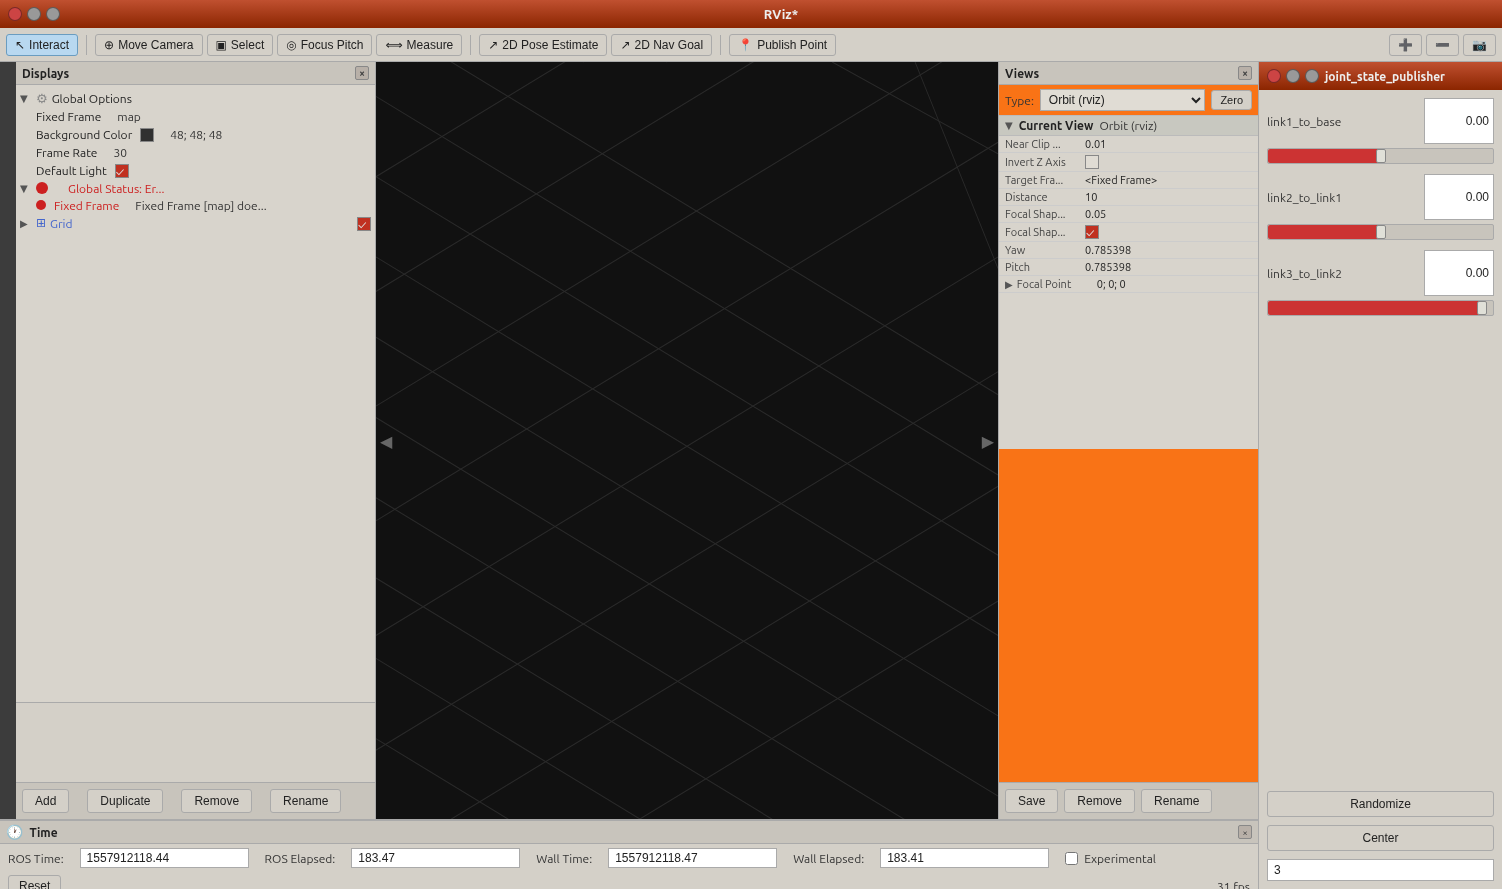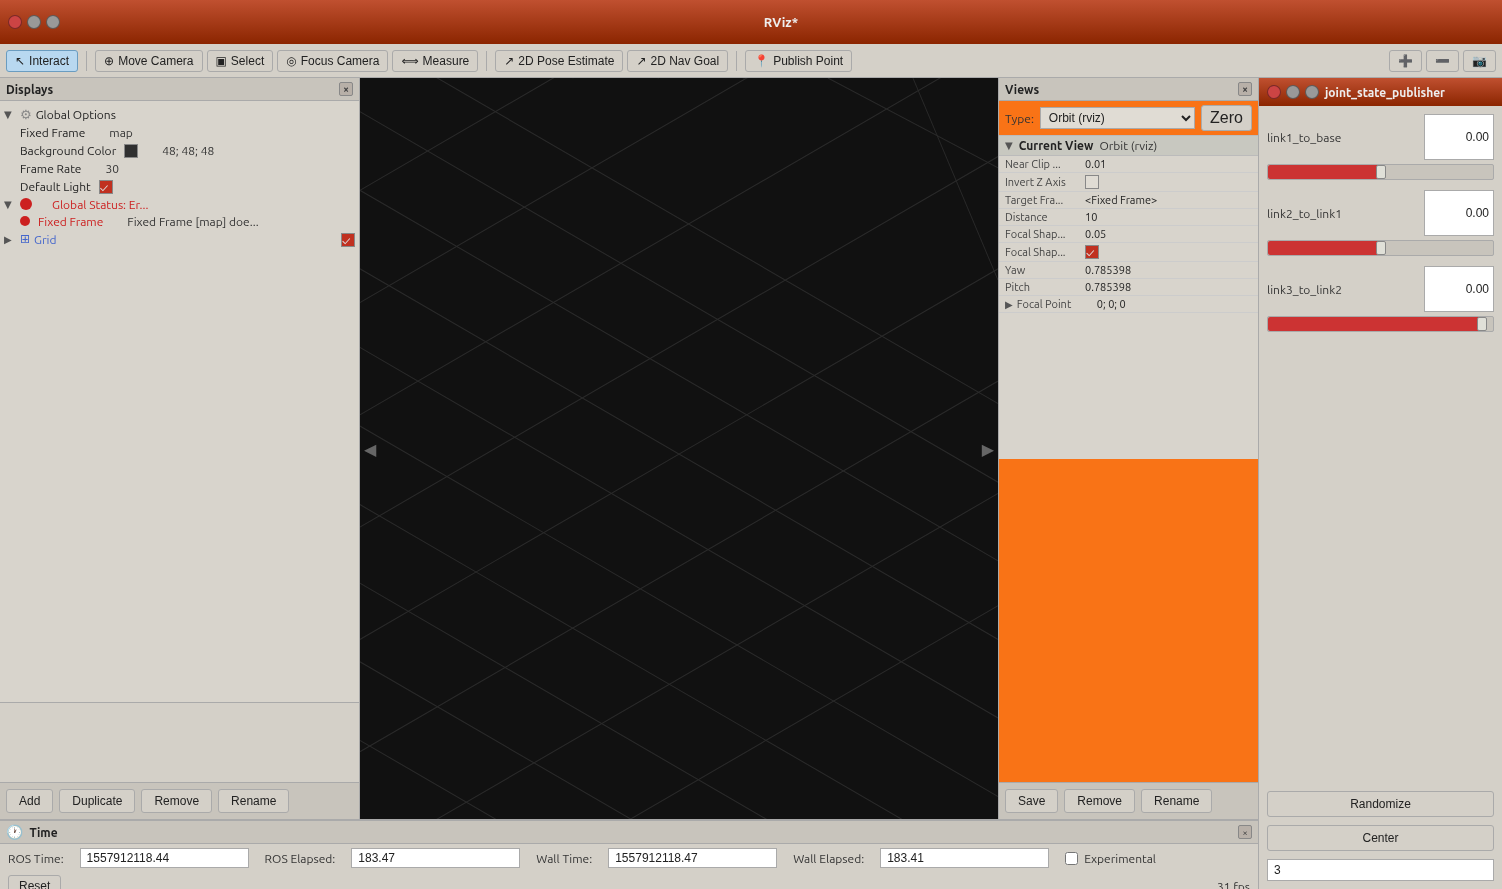--- a/index.html
+++ b/index.html
@@ -11,21 +11,21 @@
       width: 1502px;
       height: 889px;
       overflow: hidden;
     }
 
     
     .title-bar {
       display: flex;
       align-items: center;
       background: linear-gradient(to bottom, #c05030, #8b2500);
-      height: 44px;
+      height: 28px;
       padding: 0 8px;
       gap: 8px;
     }
     .window-controls {
       display: flex;
       gap: 5px;
       align-items: center;
     }
     .win-btn {
       width: 14px;
@@ -116,21 +116,21 @@
       padding: 2px 4px;
       gap: 4px;
       cursor: pointer;
     }
     .tree-arrow {
       font-size: 10px;
       color: #555;
       width: 12px;
     }
     .tree-label { color: #222; }
-    .tree-value { color: #333; margin-left: 20px; }
+    .tree-value { color: #333; margin-left: 12px; }
     .tree-indent1 { padding-left: 20px; }
     .color-swatch {
       width: 14px;
       height: 14px;
       border: 1px solid #888;
       display: inline-block;
       vertical-align: middle;
     }
     .checkbox-red {
       width: 14px;
@@ -156,21 +156,21 @@
     }
     .tree-blue { color: #4466cc; }
     .displays-bottom {
       height: 80px;
       background: #d4d0c8;
       border-top: 1px solid #aaa;
     }
     .displays-buttons {
       display: flex;
       padding: 6px;
-      gap: 6px;
+      gap: 18px;
       background: #c8c4bc;
       border-top: 1px solid #aaa;
     }
     .panel-btn {
       padding: 4px 12px;
       background: #d4d0c8;
       border: 1px solid #aaa;
       border-radius: 3px;
       color: #222;
       font-size: 12px;
@@ -243,21 +243,21 @@
       border: 1px solid #aaa;
       padding: 2px 4px;
       font-size: 12px;
       color: #222;
     }
     .zero-btn {
       padding: 3px 8px;
       background: #d4d0c8;
       border: 1px solid #aaa;
       border-radius: 3px;
-      font-size: 16px;
+      font-size: 11px;
       cursor: pointer;
       color: #222;
     }
     .views-tree {
       flex: 1;
       overflow-y: auto;
       background: #d8d4cc;
     }
     .views-current-header {
       display: flex;
@@ -468,20 +468,21 @@
     .left-right-wrapper {
       display: flex;
       flex-direction: column;
       flex: 1;
       overflow: hidden;
     }
     .top-panels {
       display: flex;
       flex: 1;
       overflow: hidden;
+      padding-left: 16px;
     }
 
     
     .grid-svg {
       width: 100%;
       height: 100%;
     }
   </style>
 </head>
 <body>
@@ -506,21 +507,21 @@
     <button class="toolbar-btn">
       <span>⊕</span>
       <span>Move Camera</span>
     </button>
     <button class="toolbar-btn">
       <span>▣</span>
       <span>Select</span>
     </button>
     <button class="toolbar-btn">
       <span>◎</span>
-      <span>Focus Camera</span>
+      <span>Focus Pitch</span>
     </button>
     <button class="toolbar-btn">
       <span>⟺</span>
       <span>Measure</span>
     </button>
     <div class="toolbar-sep"></div>
     <button class="toolbar-btn">
       <span>↗</span>
       <span>2D Pose Estimate</span>
     </button>

